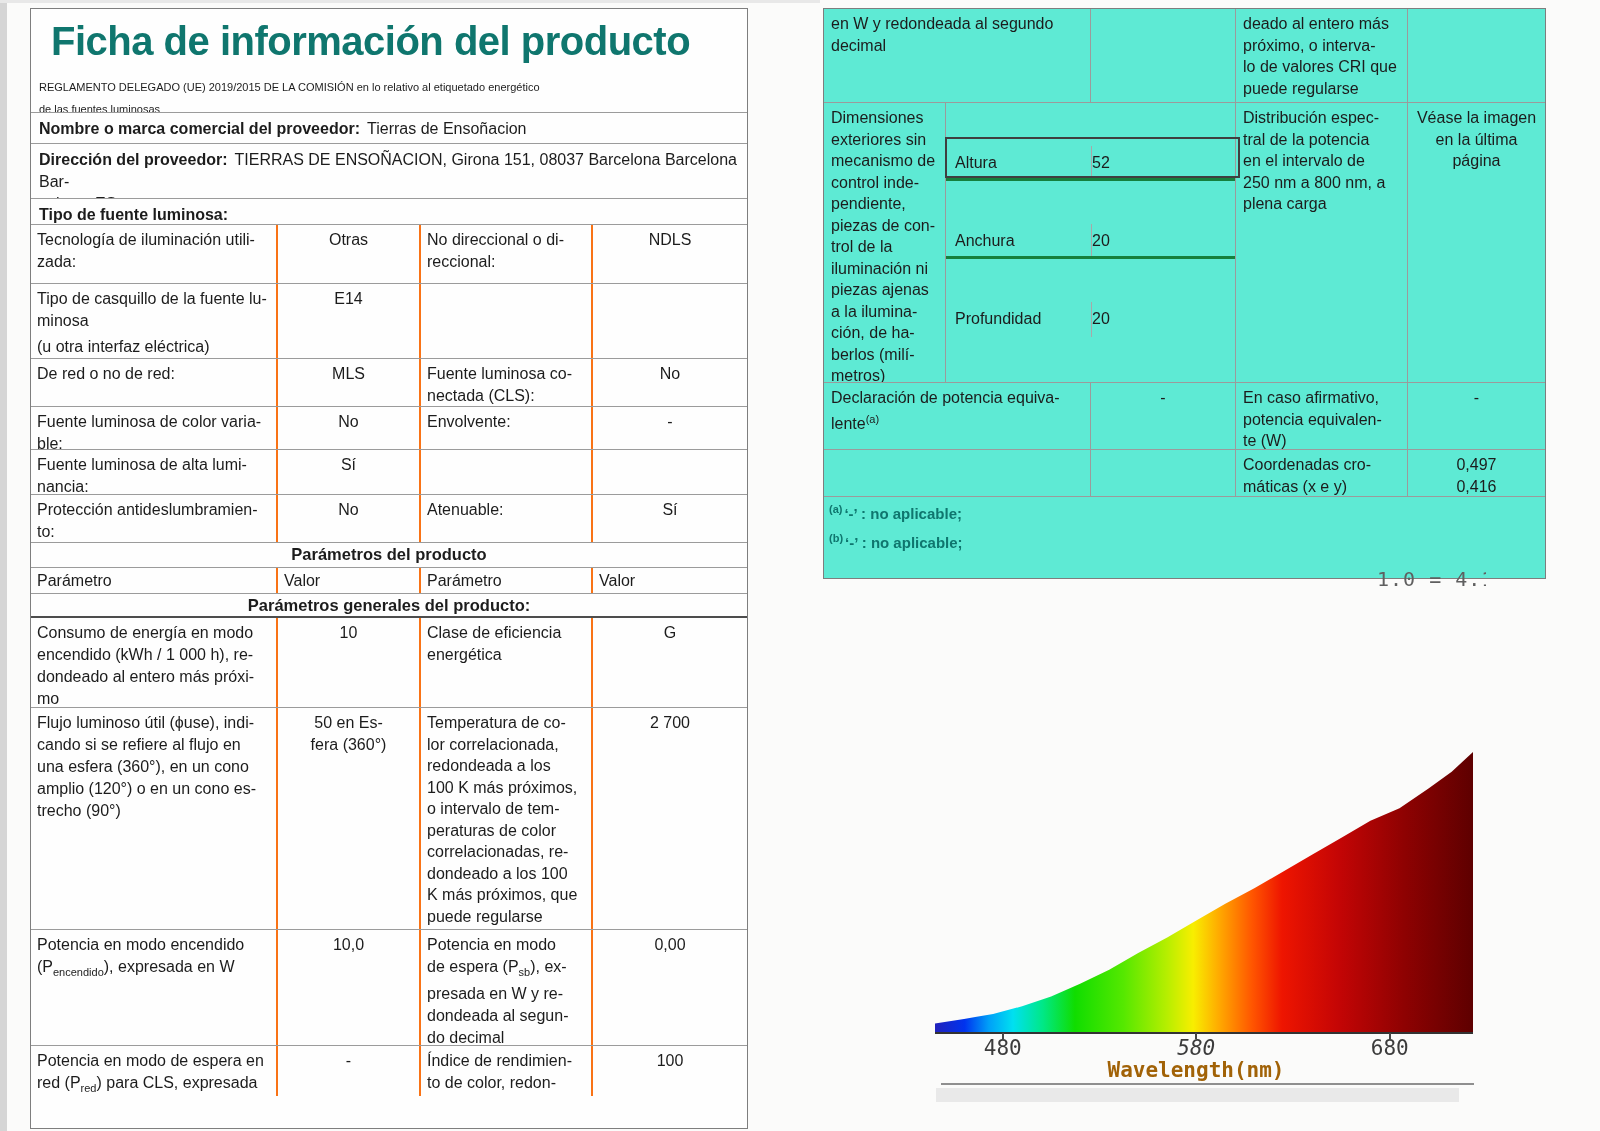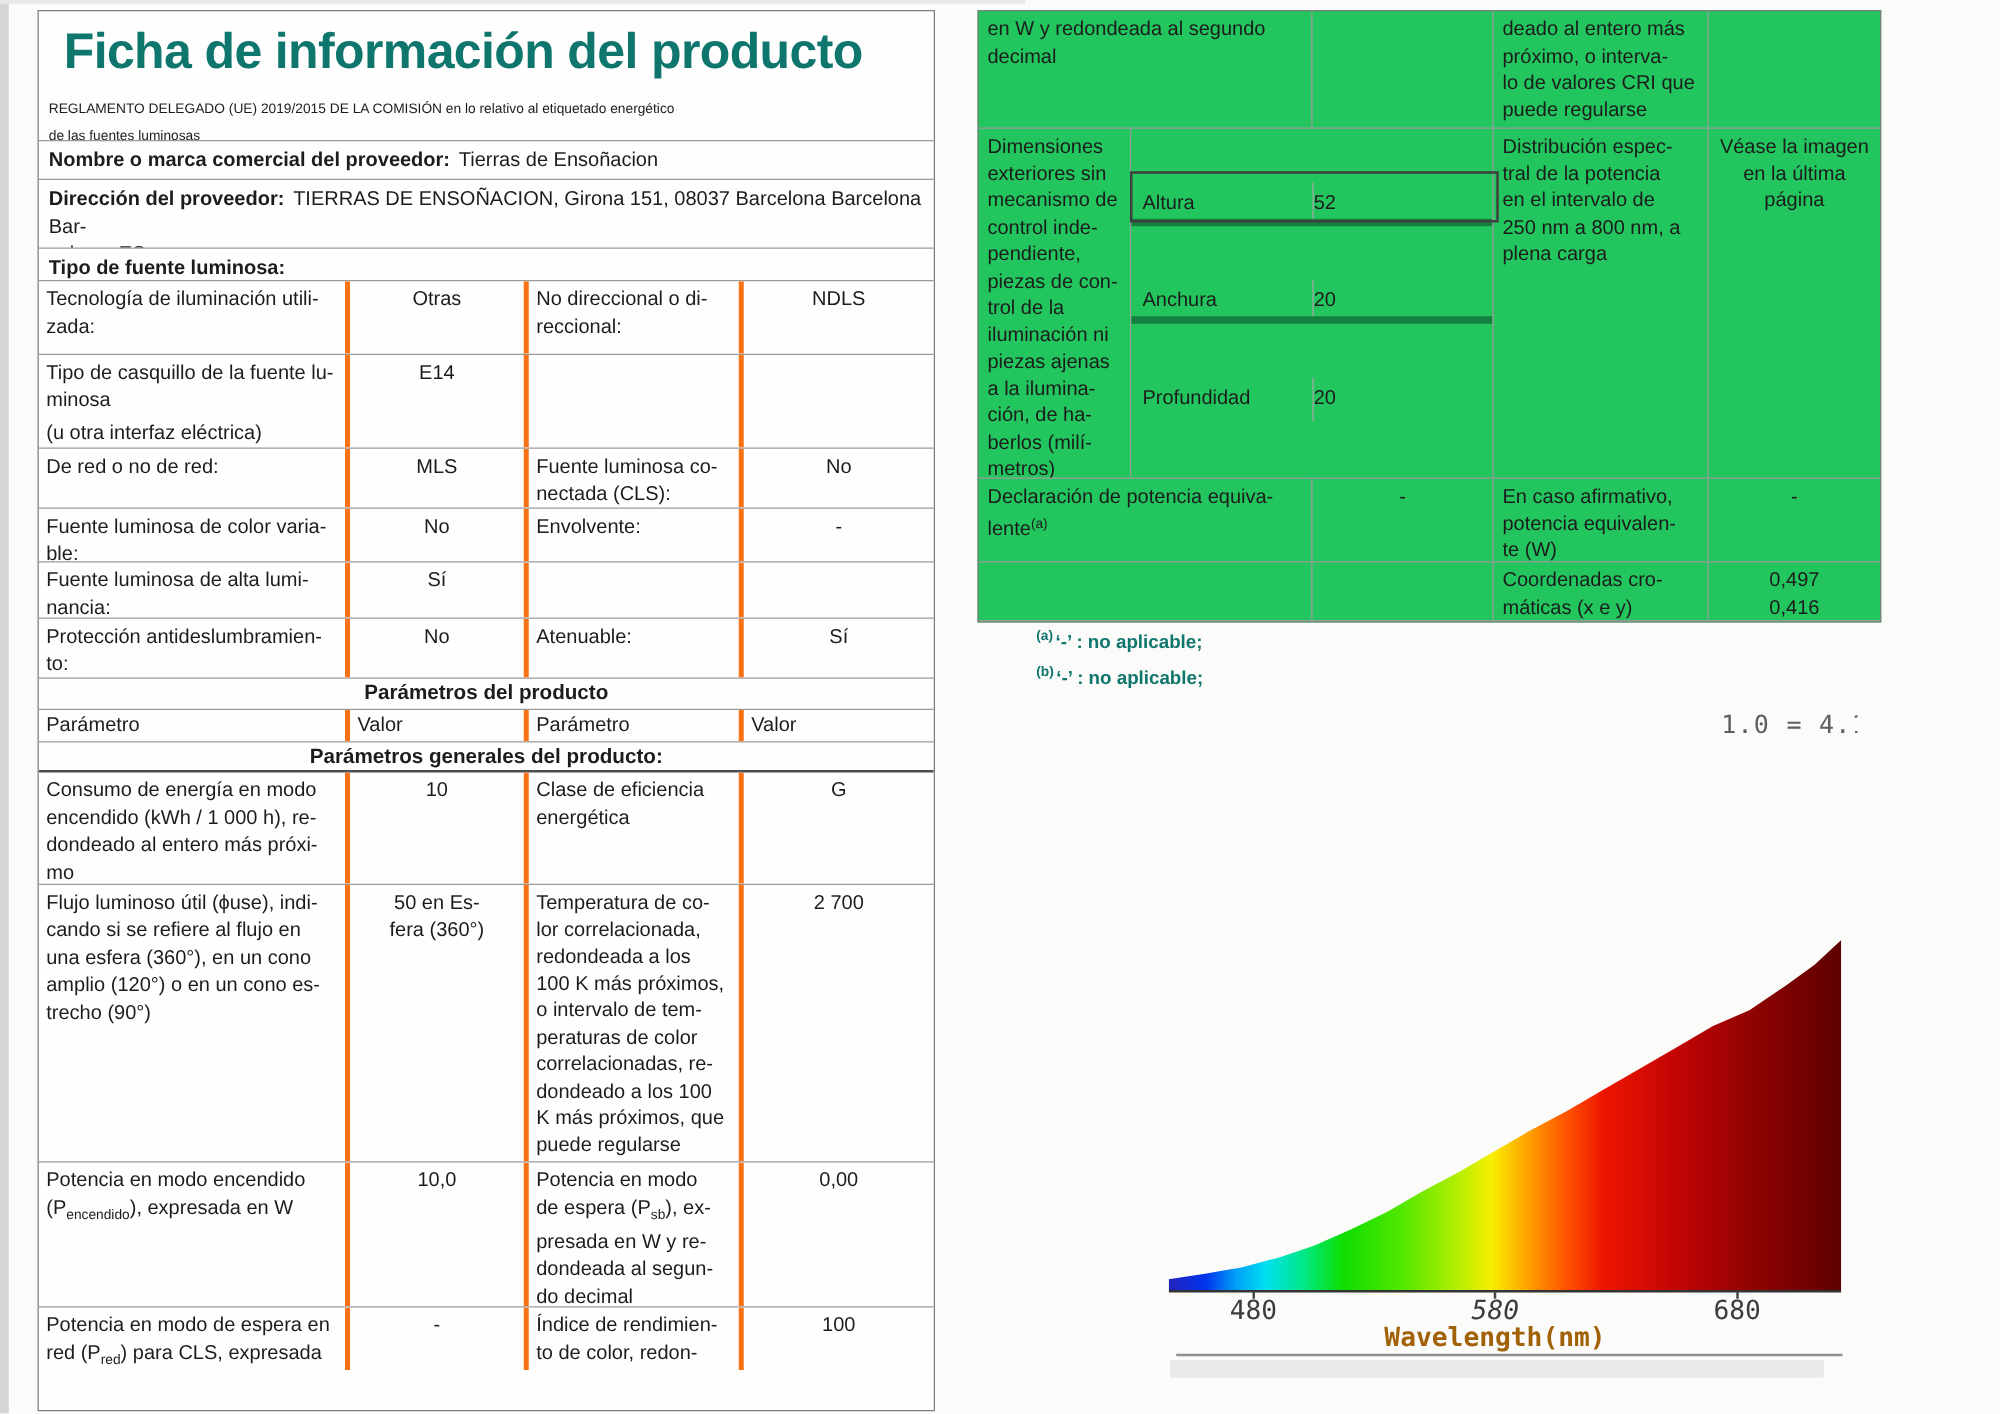--- a/index.html
+++ b/index.html
@@ -13,45 +13,45 @@
           border:1px solid #7e7e7e;background:#fefefe;box-sizing:border-box;overflow:hidden;}
   .lrow{box-sizing:border-box;border-bottom:1px solid #9b9b9b;overflow:hidden;position:relative;}
   .head{padding:8px 8px 0;}
   h1.title{margin:2px 12px 12px;font-size:40px;font-weight:bold;color:#0f766e;letter-spacing:-0.5px;}
   .reg{margin:0;font-size:11px;line-height:22px;white-space:pre-wrap;}
   .kv{padding:5px 8px;font-size:16px;line-height:22px;white-space:pre-wrap;}
   .lab{font-weight:bold;}
   .val{margin-left:7px;}
   .grid{display:grid;}
   .g4{grid-template-columns:245px 143px 172px 156px;}
-  .cell{border-left:4px solid #f97316;padding:4px 6px 0;font-size:16px;line-height:22px;
+  .cell{border-left:2px solid #f97316;padding:4px 6px 0;font-size:16px;line-height:22px;
         white-space:pre-wrap;box-sizing:border-box;overflow:hidden;}
   .grid .cell:first-child{border-left:none;}
   .cv{text-align:center;}
   .hdrrow{text-align:center;font-weight:bold;font-size:16.5px;padding-top:2px;}
   .thick{border-bottom:2px solid #4d4d4d;}
   .colhdr .cell{padding-top:2px;}
   sub.ss{font-size:11px;}
   sup.fs{font-size:11px;}
   .tight{line-height:21.5px;}
   .gap{height:4px;}
 
   
-  .rtable{position:absolute;left:782px;top:8px;width:723px;height:490px;
-          border:1px solid #7e7e7e;background:#22c55e;box-sizing:border-box;}
+  .rtable{position:absolute;left:823px;top:8px;width:723px;height:571px;
+          border:1px solid #7e7e7e;background:#5eead4;box-sizing:border-box;}
   .r1{grid-template-columns:266px 145px 172px 138px;height:94px;}
   .r2{grid-template-columns:121px 290px 172px 138px;height:280px;}
   .r3{grid-template-columns:266px 145px 172px 138px;height:67px;}
   .r4{grid-template-columns:266px 145px 172px 138px;height:47px;border-bottom:none;}
   .rrow{box-sizing:border-box;border-bottom:1px solid #9b9b9b;overflow:hidden;}
   .rcell{border-left:1px solid #9b9b9b;padding:4px 7px 0;font-size:16px;line-height:21.5px;
          white-space:pre-wrap;box-sizing:border-box;overflow:hidden;}
   .grid .rcell:first-child{border-left:none;}
   .dims{padding:0;}
-  .dimrow{display:grid;grid-template-columns:145px 145px;height:35px;border-bottom:6px solid #15803d;box-sizing:border-box;}
+  .dimrow{display:grid;grid-template-columns:145px 145px;height:35px;border-bottom:3px solid #15803d;box-sizing:border-box;}
   .dimrow.nb{border-bottom:none;}
   .dl{padding:6px 9px 0;font-size:16px;}
   .dv{text-align:left;padding-top:6px;border-left:1px solid #a8a8a8;font-size:16px;box-sizing:border-box;}
   .selbox{position:absolute;left:121px;top:128px;width:291px;height:37px;
           border:2px solid #3f3f3f;pointer-events:none;}
 
   
   .fnotes{position:absolute;left:829px;top:497px;font-size:15px;font-weight:bold;line-height:25px;color:#0f766e;}
   .fnotes sup{font-size:11px;}
   .fnotes .ftxt{margin-left:2px;}

